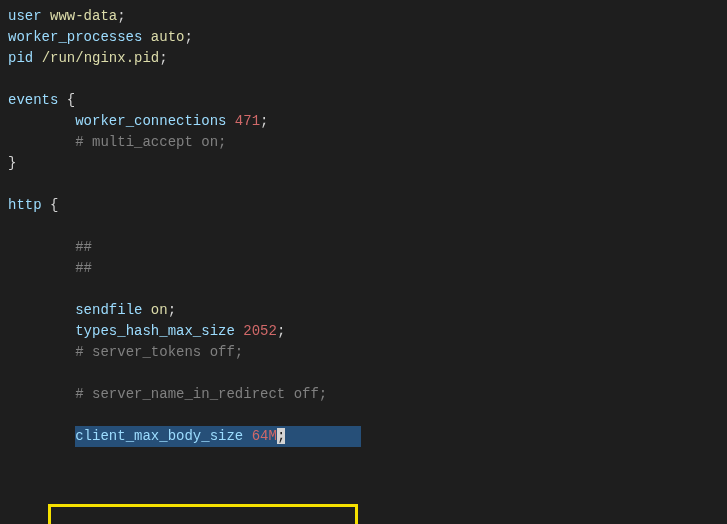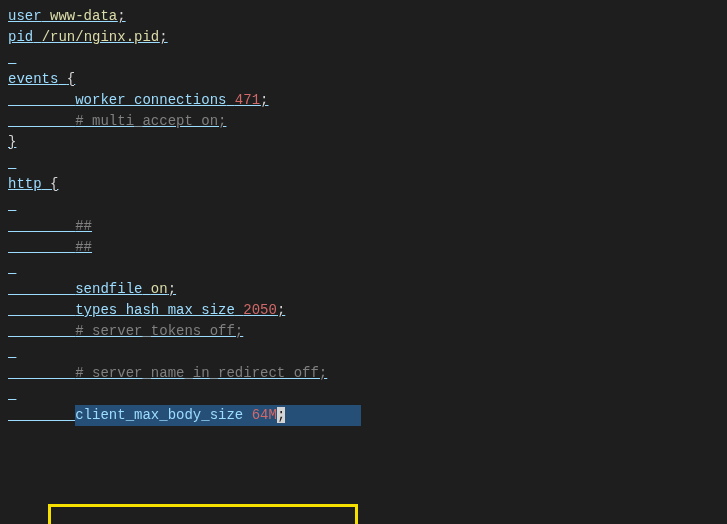--- a/index.html
+++ b/index.html
@@ -14,21 +14,20 @@
       font-size: 14px;
       line-height: 1.5;
       padding: 6px 8px;
       width: 727px;
       height: 524px;
       overflow: hidden;
     }
     .code-line {
       white-space: pre;
       position: relative;
-      text-decoration: underline;
     }
     .keyword {
       color: #9cdcfe;
     }
     .value {
       color: #dcdcaa;
     }
     .number {
       color: #d16969;
     }
@@ -59,33 +58,34 @@
     }
     .wrapper {
       position: relative;
     }
   </style>
 </head>
 <body>
 
 <div class="wrapper" id="code-container">
     <div class="code-line"><span class="keyword">user</span> <span class="value">www-data</span><span class="punct">;</span></div>
+    <div class="code-line"><span class="keyword">worker_processes</span> <span class="value">auto</span><span class="punct">;</span></div>
     <div class="code-line"><span class="keyword">pid</span> <span class="value">/run/nginx.pid</span><span class="punct">;</span></div>
     <div class="code-line">&nbsp;</div>
     <div class="code-line"><span class="keyword">events</span> <span class="brace">{</span></div>
     <div class="code-line">        <span class="keyword">worker_connections</span> <span class="number">471</span><span class="punct">;</span></div>
     <div class="code-line">        <span class="comment"># multi_accept on;</span></div>
     <div class="code-line"><span class="brace">}</span></div>
     <div class="code-line">&nbsp;</div>
     <div class="code-line"><span class="keyword">http</span> <span class="brace">{</span></div>
     <div class="code-line">&nbsp;</div>
     <div class="code-line">        <span class="comment">##</span></div>
     <div class="code-line">        <span class="comment">##</span></div>
     <div class="code-line">&nbsp;</div>
     <div class="code-line">        <span class="keyword">sendfile</span> <span class="value">on</span><span class="punct">;</span></div>
-    <div class="code-line">        <span class="keyword">types_hash_max_size</span> <span class="number">2050</span><span class="punct">;</span></div>
+    <div class="code-line">        <span class="keyword">types_hash_max_size</span> <span class="number">2052</span><span class="punct">;</span></div>
     <div class="code-line">        <span class="comment"># server_tokens off;</span></div>
     <div class="code-line">&nbsp;</div>
     <div class="code-line">        <span class="comment"># server_name_in_redirect off;</span></div>
     <div class="code-line">&nbsp;</div>
     <div class="code-line">        <span class="highlight-line"><span class="keyword">client_max_body_size</span> <span class="number">64M</span><span class="cursor">;</span><span>&nbsp;&nbsp;&nbsp;&nbsp;&nbsp;&nbsp;&nbsp;&nbsp;&nbsp;</span></span></div>
     <div class="highlight-box" style="top: 498px; left: 40px; width: 310px; height: 30px;"></div>
   </div>
 
 </body></html>

